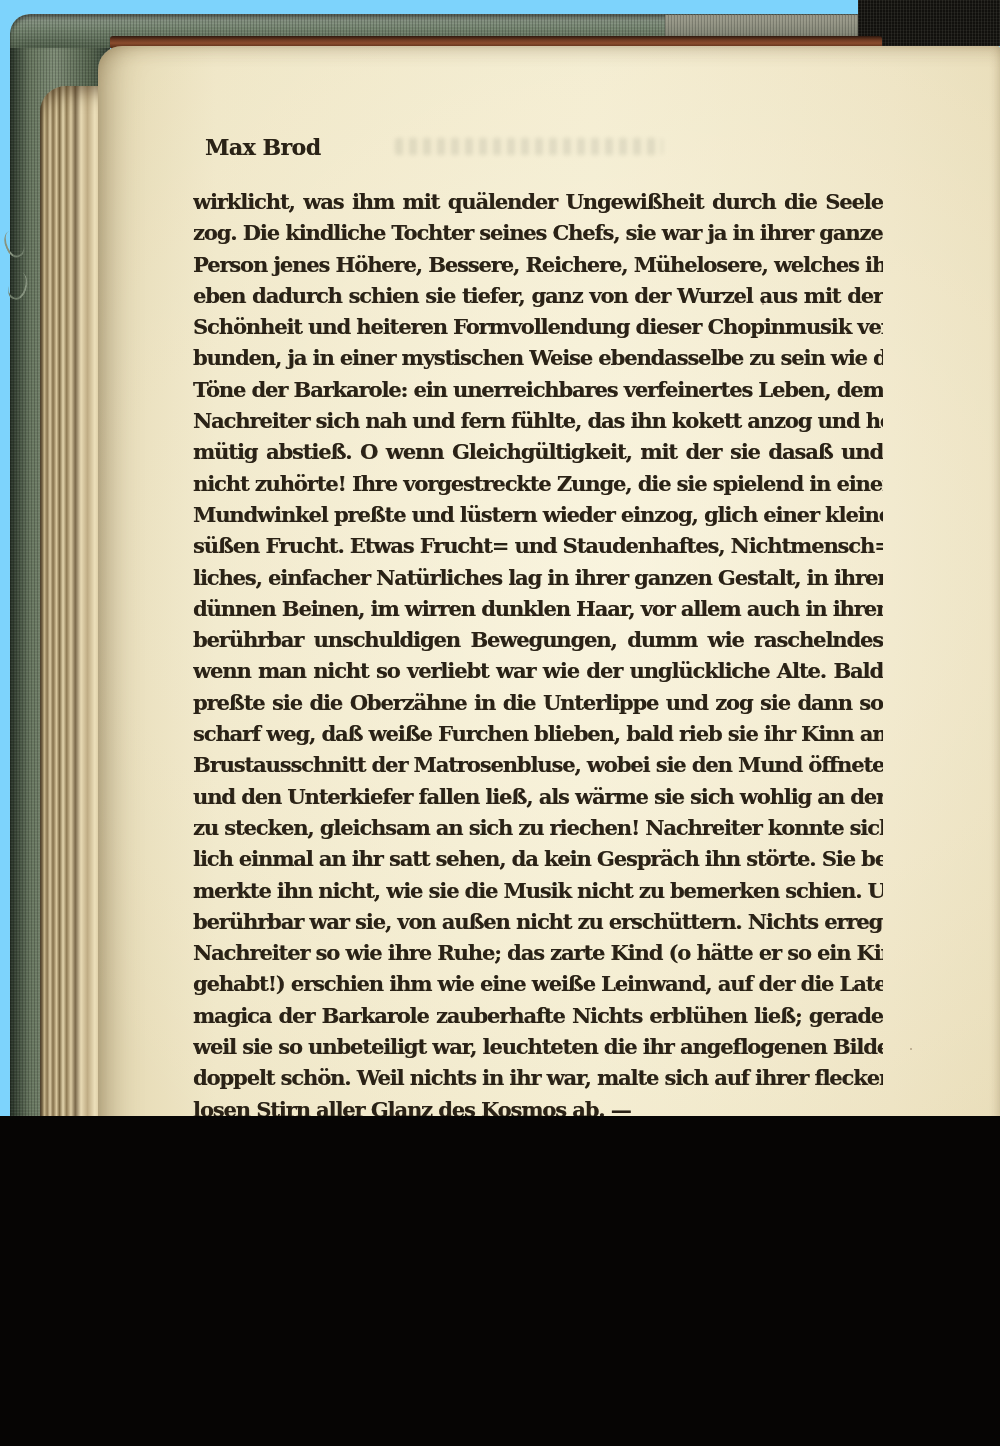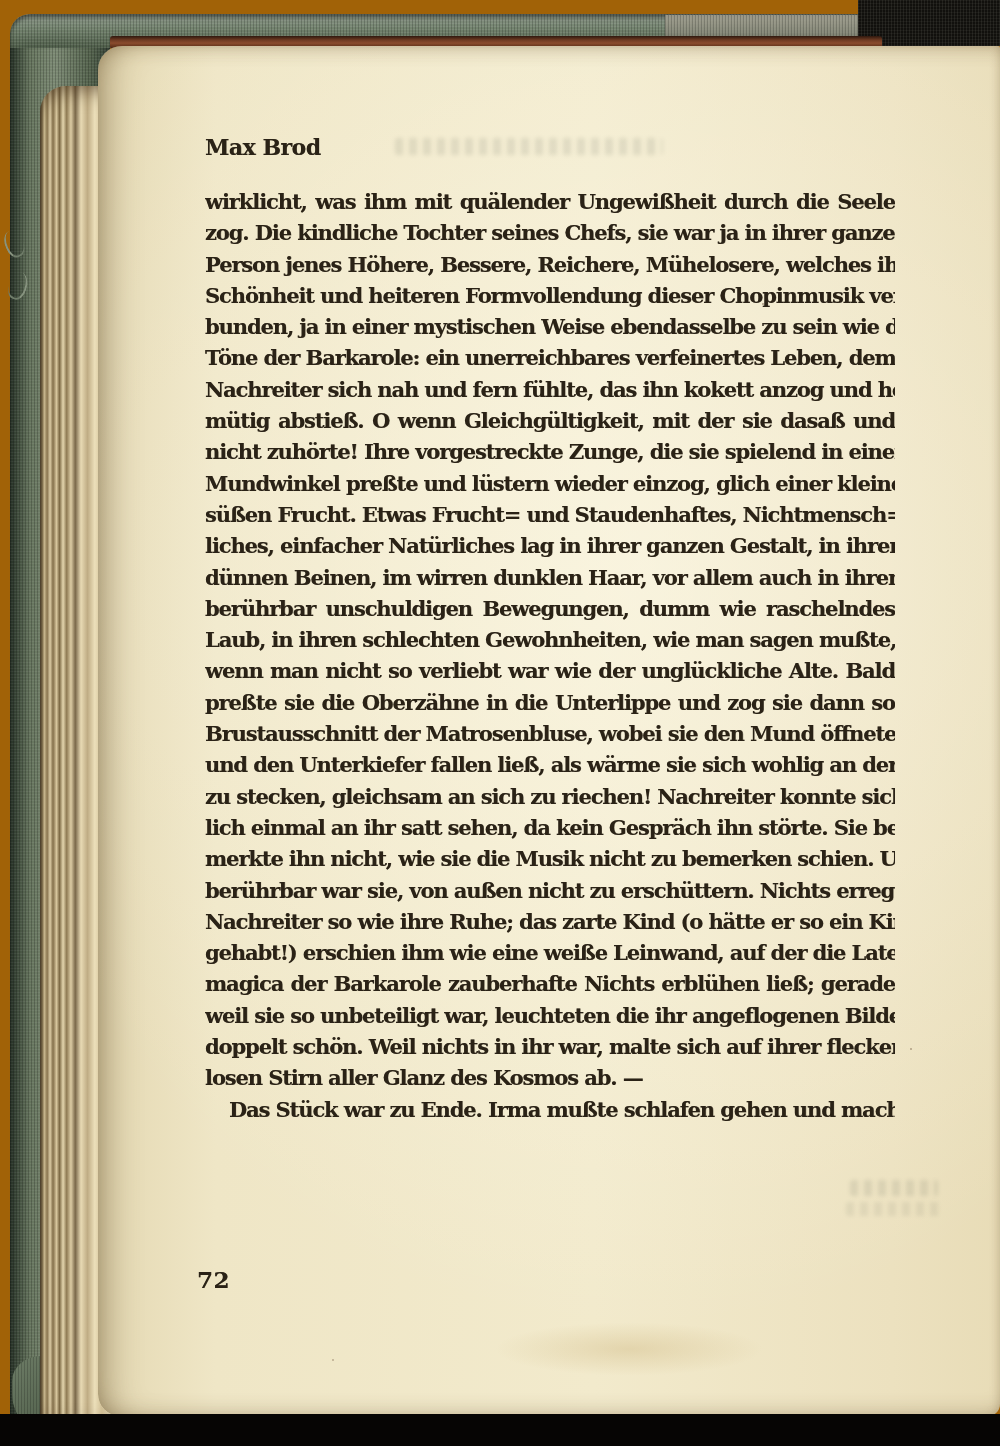--- a/index.html
+++ b/index.html
@@ -1,16 +1,16 @@
 <!DOCTYPE html>
 <html lang="de" style="--paper: #efe6c8; --ink: #2a2216; --cover-cloth: #74836f; --page-edge-stain: #7b4128; --background: #060504;"><head>
 <meta charset="utf-8">
 <style>
   html,body{margin:0;padding:0;background:#060504;}
-  .scene{position:relative;width:1000px;height:1414px;background:#a16207;overflow:hidden;
+  .scene{position:relative;width:1000px;height:1116px;background:#7dd3fc;overflow:hidden;
          font-family:"DejaVu Serif","Liberation Serif",serif;}
   .scene *{position:absolute;box-sizing:border-box;}
 
   
   .cover-left{left:10px;top:16px;width:100px;height:1424px;border-radius:22px 0 0 26px;
     background:
       repeating-linear-gradient(90deg, rgba(0,0,0,.20) 0 1px, transparent 1px 3px),
       repeating-linear-gradient(0deg, rgba(255,255,255,.06) 0 1px, transparent 1px 3px),
       linear-gradient(90deg,#2c382c 0,#66755e 20%,#7c8a74 45%,#55644e 80%,#39463a 100%);
     box-shadow:inset 0 14px 18px -10px rgba(0,0,0,.7), inset 0 -14px 18px -10px rgba(0,0,0,.6);}
@@ -70,21 +70,21 @@
     background:radial-gradient(ellipse at center, rgba(190,160,95,.28), rgba(190,160,95,0) 70%);}
   .specks{left:664px;top:257px;width:2px;height:2px;border-radius:50%;background:rgba(80,55,35,.45);
     box-shadow:489px 533px 0 1px rgba(165,70,50,.55),
                148px 745px 0 0 rgba(80,55,35,.4),
                -430px 1056px 0 0 rgba(80,55,35,.35),
                240px -96px 0 0 rgba(80,55,35,.3);}
 
   
   .running-header{left:107px;top:88px;width:300px;font-size:22px;font-weight:700;
     color:#2a2216;letter-spacing:-.5px;text-shadow:.3px .3px 0 rgba(42,34,22,.55);}
-  .body-text{left:107px;top:140px;width:690px;color:#2a2216;font-size:21px;font-weight:700;
+  .body-text{left:95px;top:140px;width:690px;color:#2a2216;font-size:21px;font-weight:700;
     letter-spacing:-1.1px;text-shadow:.3px .3px 0 rgba(42,34,22,.5);overflow:hidden;}
   .body-text .line{position:static;display:block;height:31.3px;line-height:31.3px;
     text-align:justify;text-align-last:justify;text-justify:inter-word;white-space:nowrap;}
   .body-text .line.flush-left{text-align-last:left;}
   .body-text .line.indent{text-indent:24px;}
   .page-number{left:99px;top:1220px;font-size:23px;font-weight:700;color:#2a2216;
     letter-spacing:.5px;text-shadow:.3px .3px 0 rgba(42,34,22,.55);}
 </style>
 </head>
 <body>
@@ -107,34 +107,35 @@
     <div class="ghost ghost-right2"></div>
     <div class="stain-bottom"></div>
     <div class="specks"></div>
 
     <div class="running-header">Max Brod</div>
 
     <div class="body-text">
         <div class="line">wirklicht, was ihm mit quälender Ungewißheit durch die Seele</div>
         <div class="line">zog. Die kindliche Tochter seines Chefs, sie war ja in ihrer ganzen</div>
         <div class="line">Person jenes Höhere, Bessere, Reichere, Mühelosere, welches ihn</div>
+        <div class="line">eben dadurch schien sie tiefer, ganz von der Wurzel aus mit der</div>
         <div class="line">Schönheit und heiteren Formvollendung dieser Chopinmusik ver=</div>
         <div class="line">bunden, ja in einer mystischen Weise ebendasselbe zu sein wie die</div>
         <div class="line">Töne der Barkarole: ein unerreichbares verfeinertes Leben, dem</div>
         <div class="line">Nachreiter sich nah und fern fühlte, das ihn kokett anzog und hoch=</div>
         <div class="line">mütig abstieß. O wenn Gleichgültigkeit, mit der sie dasaß und</div>
         <div class="line">nicht zuhörte! Ihre vorgestreckte Zunge, die sie spielend in einen</div>
         <div class="line">Mundwinkel preßte und lüstern wieder einzog, glich einer kleinen</div>
         <div class="line">süßen Frucht. Etwas Frucht= und Staudenhaftes, Nichtmensch=</div>
         <div class="line">liches, einfacher Natürliches lag in ihrer ganzen Gestalt, in ihren</div>
         <div class="line">dünnen Beinen, im wirren dunklen Haar, vor allem auch in ihren</div>
         <div class="line">berührbar unschuldigen Bewegungen, dumm wie raschelndes</div>
-        <div class="line">Laub, in ihren schlechten Gewohnheiten, wie man sagen mußte,</div>
         <div class="line">wenn man nicht so verliebt war wie der unglückliche Alte. Bald</div>
         <div class="line">preßte sie die Oberzähne in die Unterlippe und zog sie dann so</div>
+        <div class="line">scharf weg, daß weiße Furchen blieben, bald rieb sie ihr Kinn am</div>
         <div class="line">Brustausschnitt der Matrosenbluse, wobei sie den Mund öffnete</div>
         <div class="line">und den Unterkiefer fallen ließ, als wärme sie sich wohlig an der</div>
         <div class="line">zu stecken, gleichsam an sich zu riechen! Nachreiter konnte sich end=</div>
         <div class="line">lich einmal an ihr satt sehen, da kein Gespräch ihn störte.  Sie be=</div>
         <div class="line">merkte ihn nicht, wie sie die Musik nicht zu bemerken schien.  Un=</div>
         <div class="line">berührbar war sie, von außen nicht zu erschüttern.  Nichts erregte</div>
         <div class="line">Nachreiter so wie ihre Ruhe; das zarte Kind (o hätte er so ein Kind</div>
         <div class="line">gehabt!) erschien ihm wie eine weiße Leinwand, auf der die Laterna</div>
         <div class="line">magica der Barkarole zauberhafte Nichts erblühen ließ; gerade</div>
         <div class="line">weil sie so unbeteiligt war, leuchteten die ihr angeflogenen Bilder</div>

